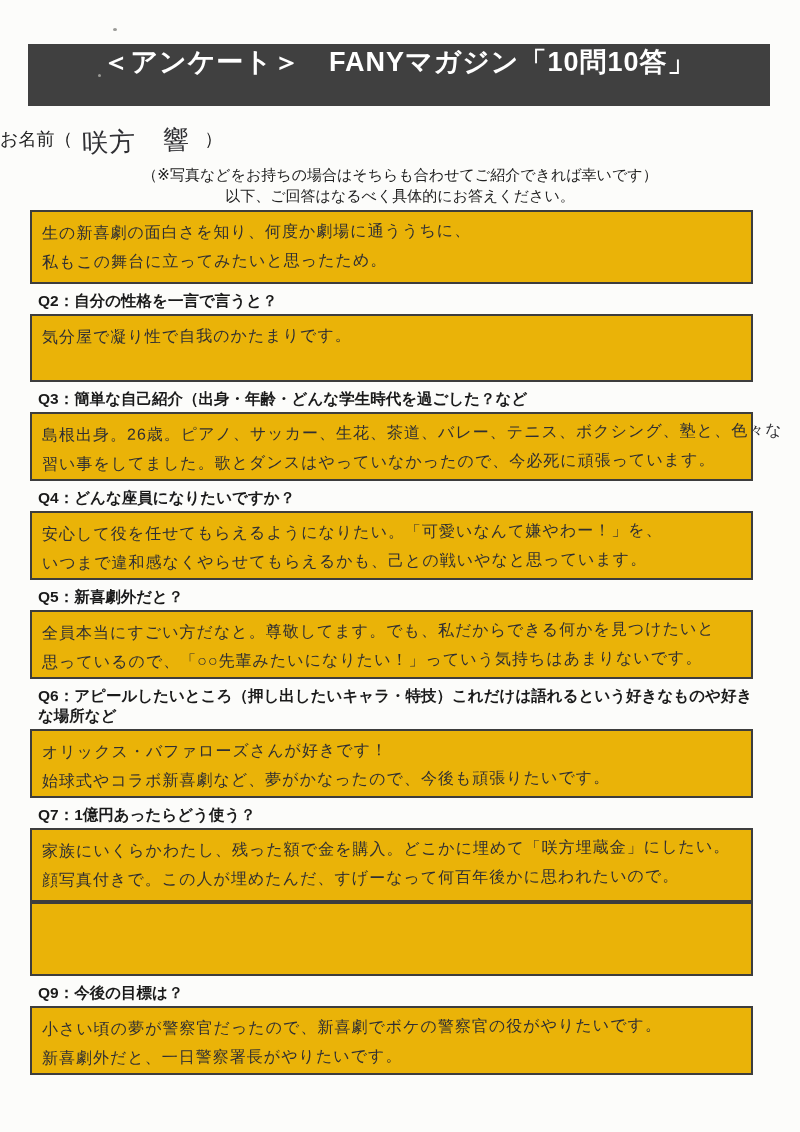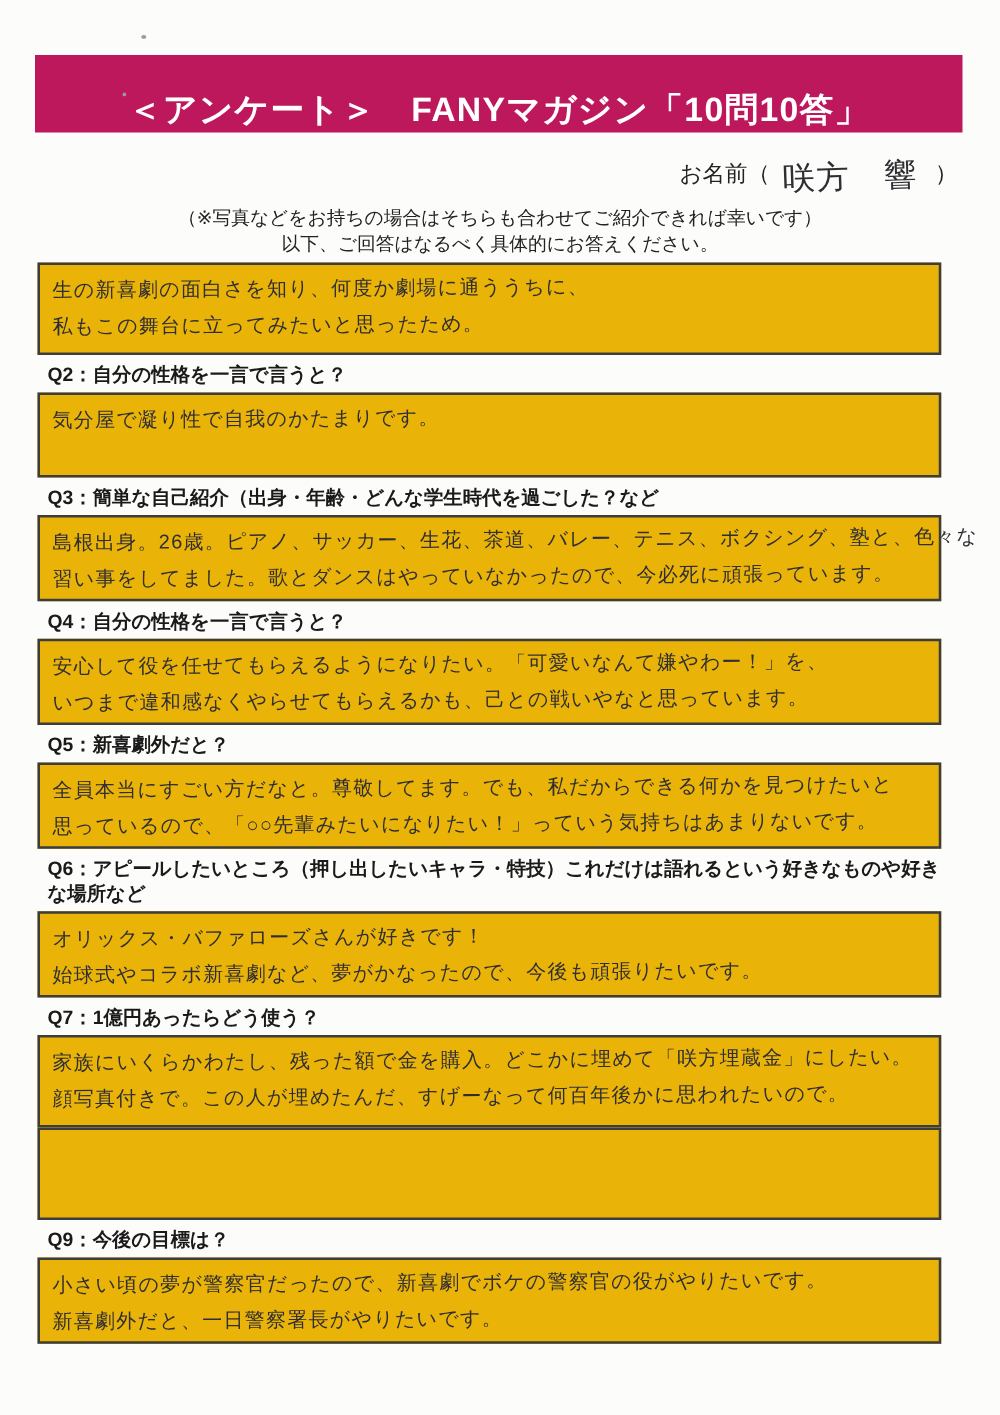--- a/index.html
+++ b/index.html
@@ -18,38 +18,38 @@
     overflow: hidden;
   }
   .speck {
     position: absolute;
     background: #9a9a96;
     border-radius: 50%;
   }
   .banner {
     margin: 44px 30px 0 28px;
     height: 62px;
-    background: #be185d;
+    background: #404040;
     color: #ffffff;
     display: flex;
-    align-items: flex-end;
+    align-items: flex-start;
     justify-content: center;
   }
   .banner .title {
     font-size: 27px;
     font-weight: bold;
     letter-spacing: 1px;
     white-space: nowrap;
   }
   .name-row {
     margin: 10px 34px 0 0;
     height: 46px;
     display: flex;
     align-items: center;
-    justify-content: flex-end;
+    justify-content: flex-start;
   }
   .name-row .printed {
     font-size: 18px;
     color: #222;
   }
   .hw {
     font-family: "Liberation Sans", "DejaVu Sans", sans-serif;
     color: #2f2f33;
     transform: rotate(-0.4deg);
     letter-spacing: 1px;
@@ -133,21 +133,21 @@
 
     <div>
       <div class="qlabel">Q3：簡単な自己紹介（出身・年齢・どんな学生時代を過ごした？など</div>
       <div class="abox">
         <div class="hw hwline">島根出身。26歳。ピアノ、サッカー、生花、茶道、バレー、テニス、ボクシング、塾と、色々な</div>
         <div class="hw hwline">習い事をしてました。歌とダンスはやっていなかったので、今必死に頑張っています。</div>
       </div>
     </div>
 
     <div>
-      <div class="qlabel">Q4：自分の性格を一言で言うと？</div>
+      <div class="qlabel">Q4：どんな座員になりたいですか？</div>
       <div class="abox">
         <div class="hw hwline">安心して役を任せてもらえるようになりたい。「可愛いなんて嫌やわー！」を、</div>
         <div class="hw hwline">いつまで違和感なくやらせてもらえるかも、己との戦いやなと思っています。</div>
       </div>
     </div>
 
     <div>
       <div class="qlabel">Q5：新喜劇外だと？</div>
       <div class="abox">
         <div class="hw hwline">全員本当にすごい方だなと。尊敬してます。でも、私だからできる何かを見つけたいと</div>

